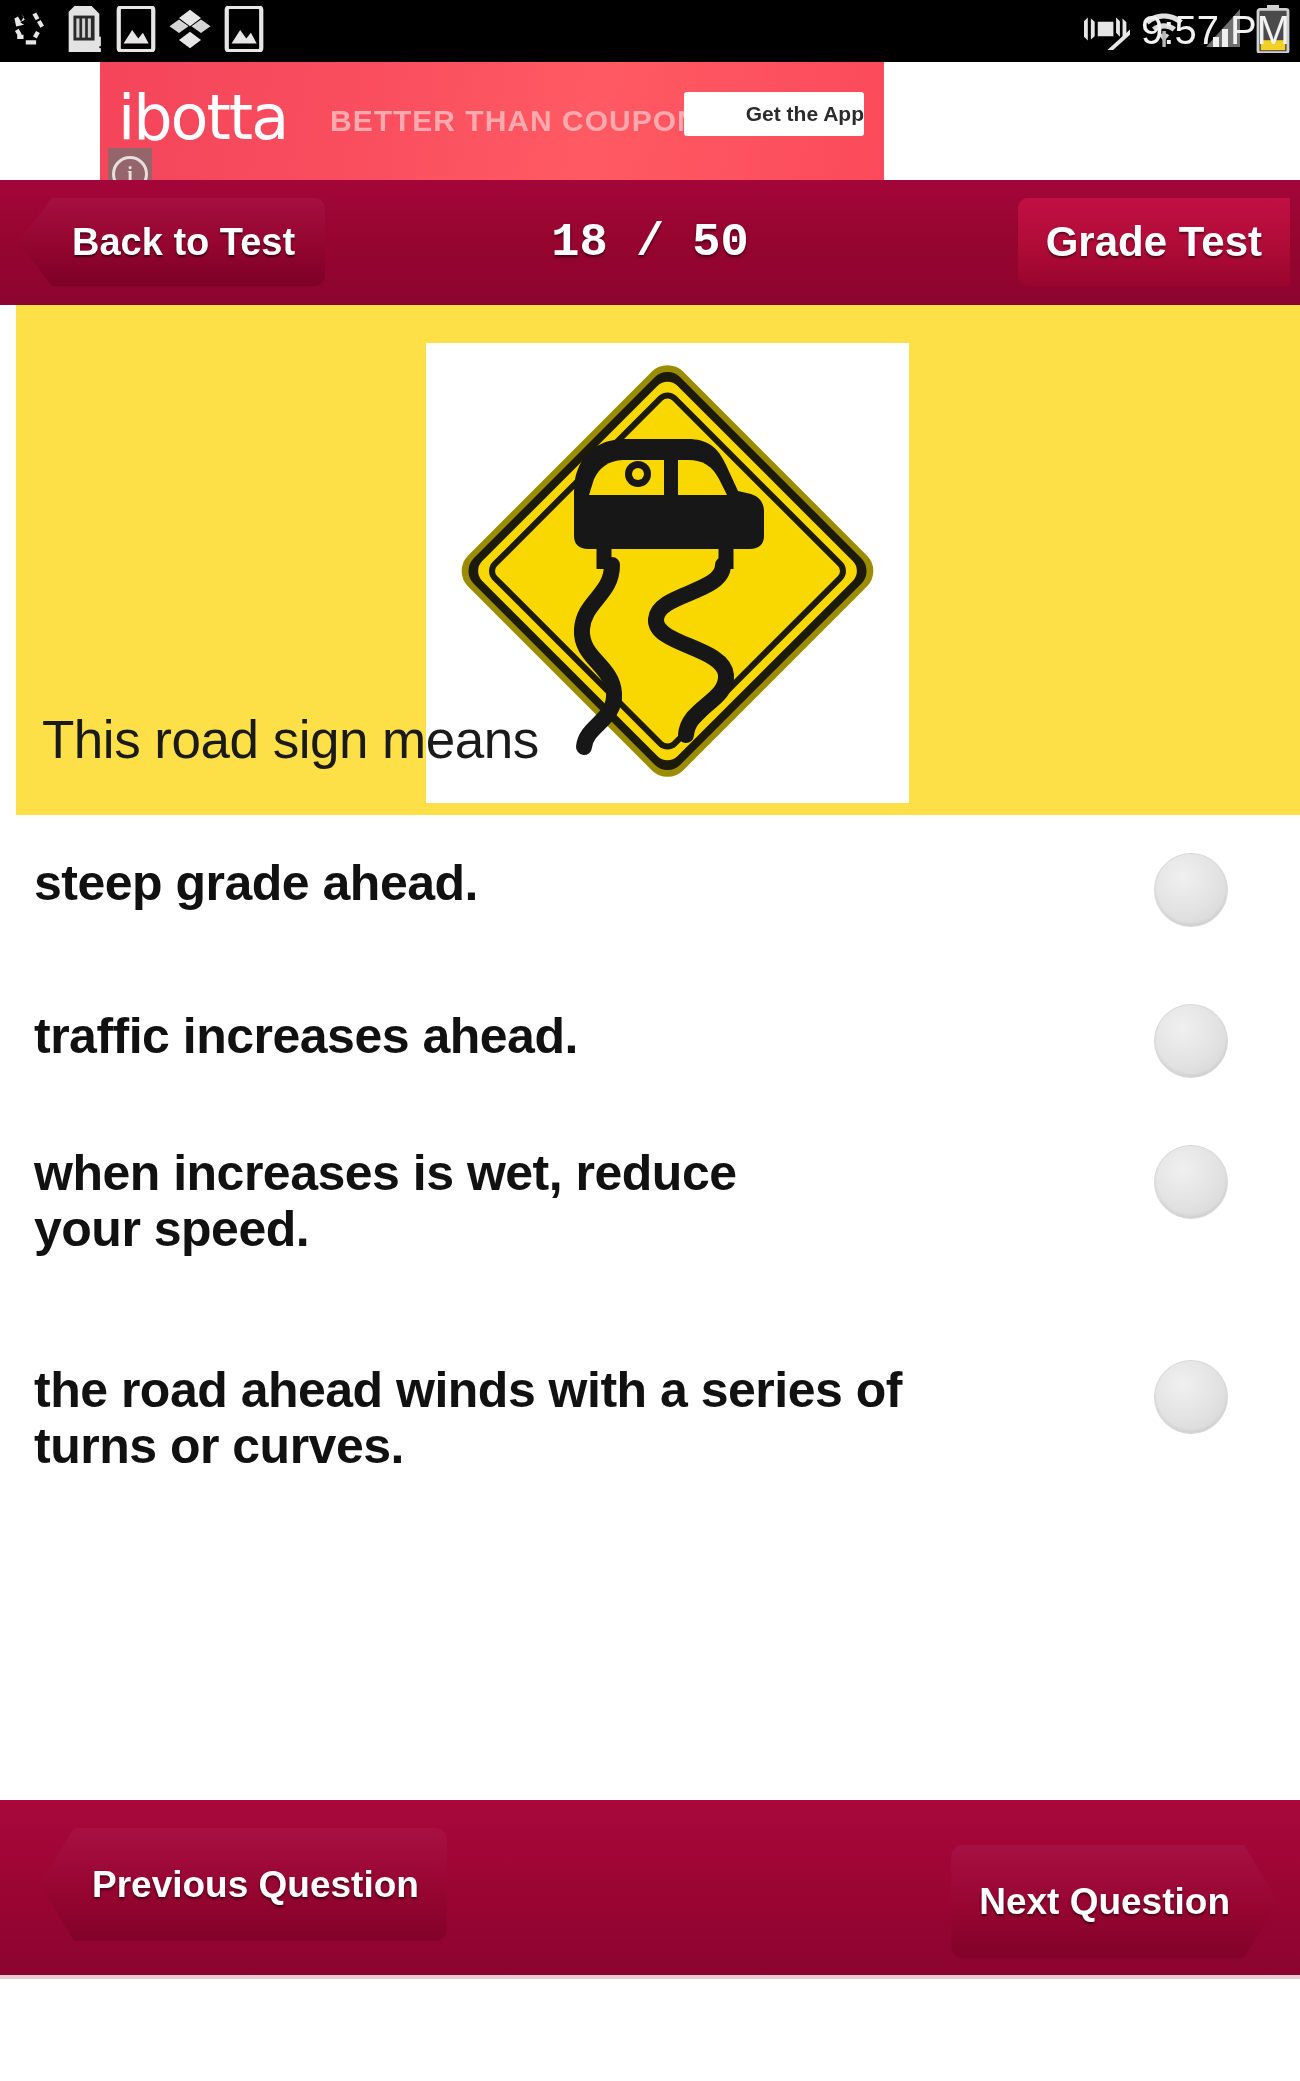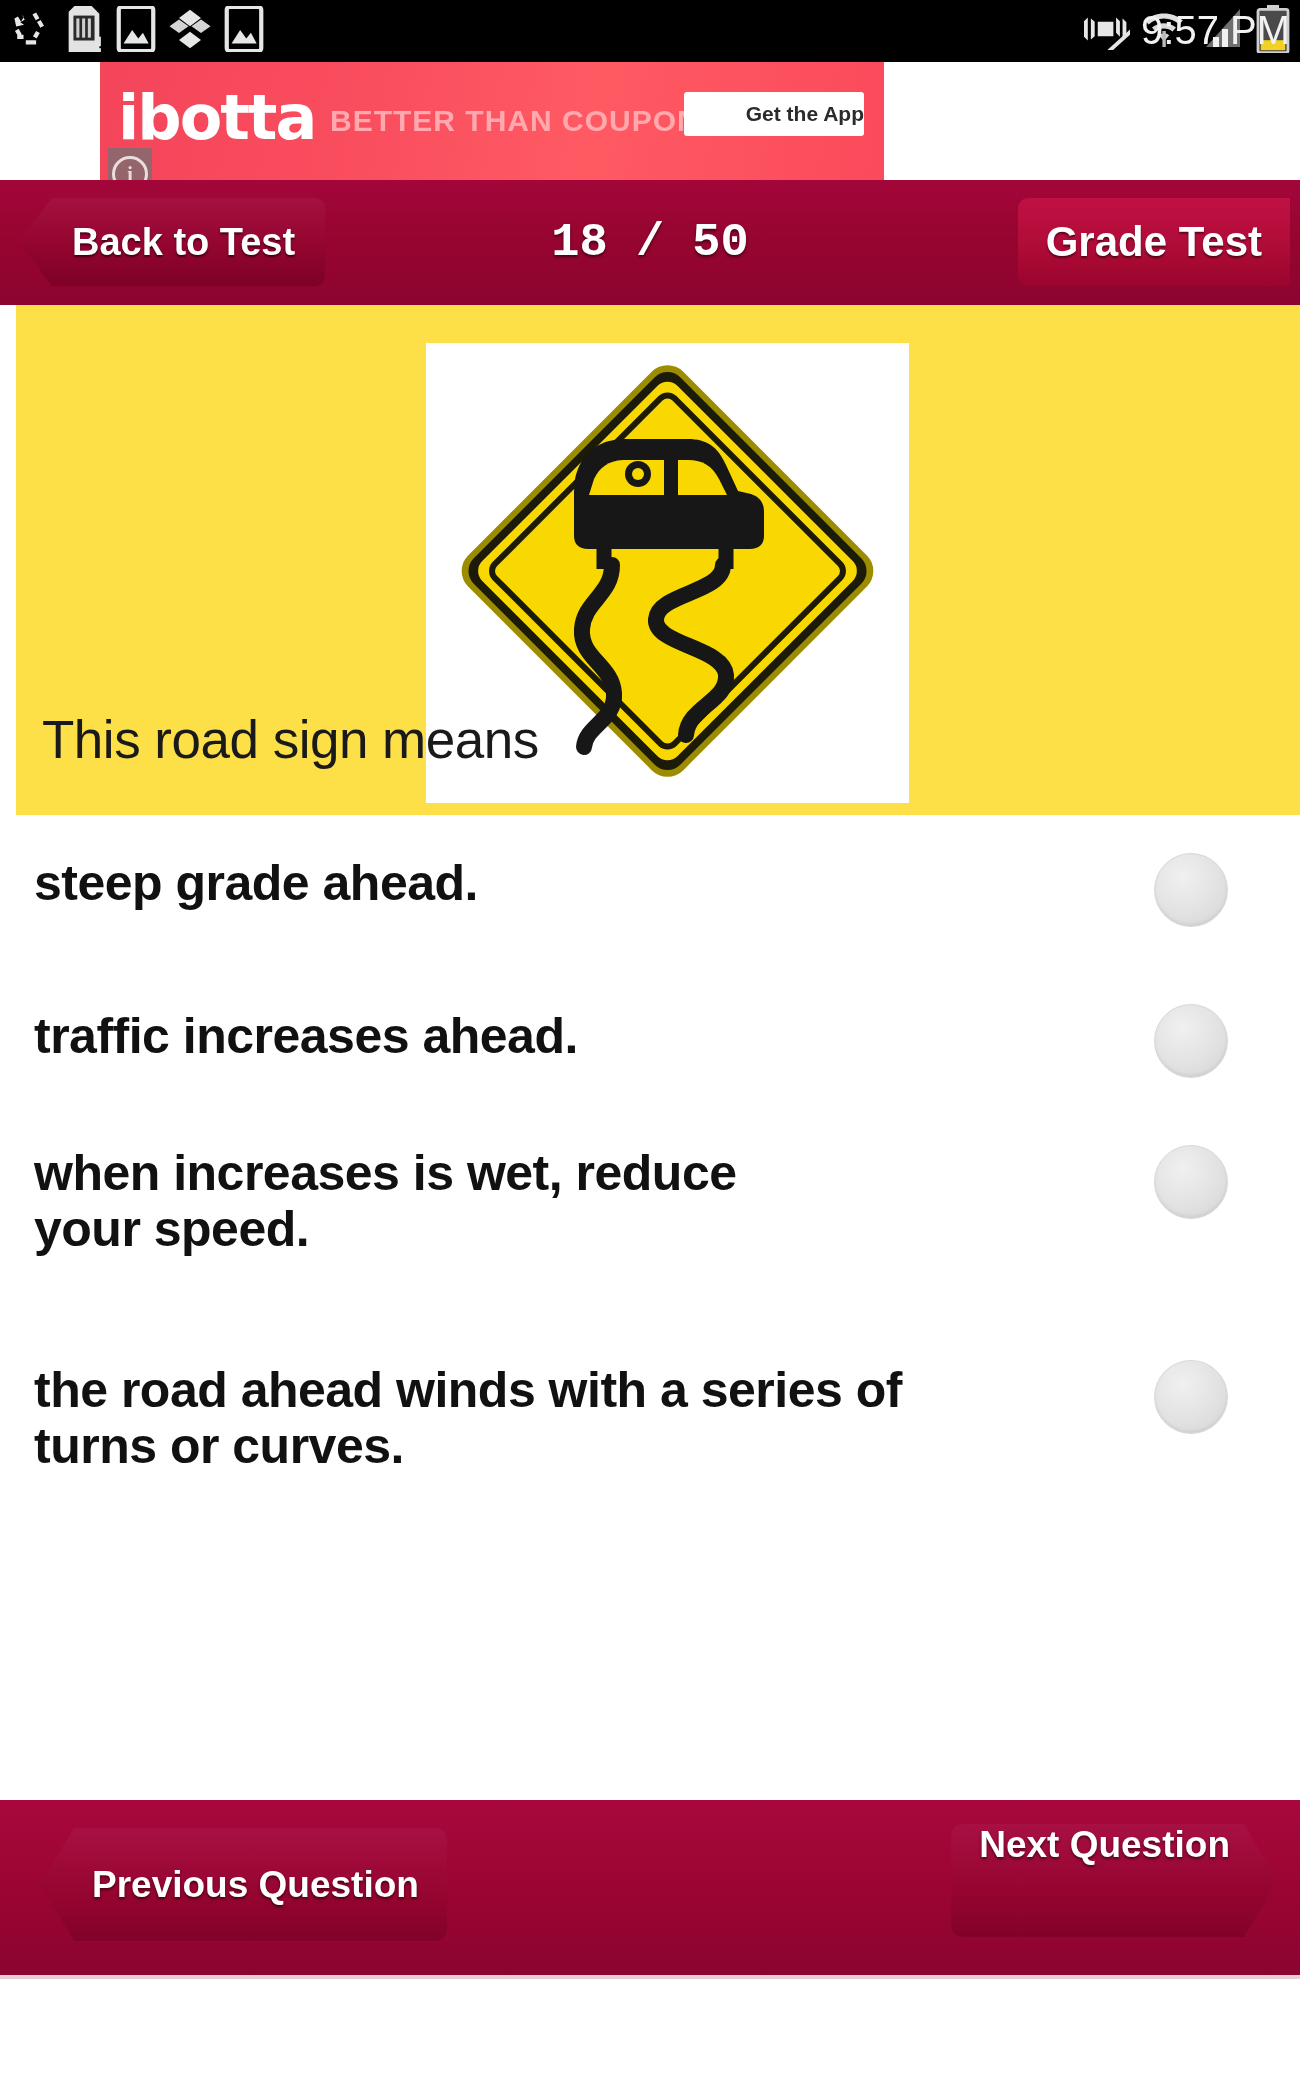--- a/index.html
+++ b/index.html
@@ -9,21 +9,21 @@
   .statusbar{position:absolute;left:0;top:0;width:1300px;height:62px;background:#000000;}
   .sb-left{position:absolute;left:8px;top:0;height:62px;display:flex;align-items:center;gap:12px;}
   .sb-right{position:absolute;right:10px;top:0;height:62px;display:flex;align-items:center;gap:12px;}
   .sb-ico{display:block;}
   .sb-time{color:#f2f2f2;font-size:40px;font-weight:500;letter-spacing:0px;line-height:1;
            font-family:"Liberation Sans",sans-serif;padding-left:4px;}
 
   
   .adwrap{position:absolute;left:100px;top:62px;width:784px;height:118px;overflow:hidden;
           background:linear-gradient(100deg,#f4455a 0%,#fa4f5f 38%,#ff5a63 62%,#fb4a5b 100%);}
-  .ad-logo{position:absolute;left:18px;top:25px;color:#ffffff;font-size:62px;font-weight:bold;
+  .ad-logo{position:absolute;left:18px;top:25px;color:#ffffff;font-size:62px;font-weight:normal;
            letter-spacing:-2px;line-height:1;font-family:"DejaVu Sans",sans-serif;}
   .ad-tag{position:absolute;left:230px;top:44px;color:#ffa8ae;font-size:30px;font-weight:bold;
           letter-spacing:1px;line-height:1;font-family:"Liberation Sans",sans-serif;}
   .ad-cta{position:absolute;right:20px;top:30px;width:180px;height:44px;background:#ffffff;
           border-radius:3px;display:flex;align-items:center;justify-content:flex-end;}
   .ad-cta span{color:#2b2b2b;font-size:21px;font-weight:bold;font-family:"Liberation Sans",sans-serif;}
   .ad-info{position:absolute;left:8px;bottom:-20px;width:44px;height:52px;background:rgba(120,110,112,.78);
            display:flex;align-items:center;justify-content:center;}
   .ad-info-glyph{width:30px;height:30px;border:3px solid #e8dede;border-radius:50%;color:#e8dede;
            font-size:20px;font-weight:bold;display:flex;align-items:center;justify-content:center;
@@ -65,23 +65,23 @@
          border:1px solid #d8d8d8;box-shadow:inset 0 -2px 3px rgba(0,0,0,.06);}
 
   
   .footer{position:absolute;left:0;top:1800px;width:1300px;height:175px;
           background:linear-gradient(180deg,#a8083c 0%,#9b0533 50%,#8c0430 100%);
           border-bottom:4px solid #e9cdd4;}
   .btn-prev{position:absolute;left:40px;top:28px;height:113px;padding:0 28px 0 52px;
             background:linear-gradient(180deg,#a81043 0%,#960530 58%,#820229 100%);
             display:flex;align-items:center;border-radius:0 12px 12px 0;
             clip-path:polygon(34px 0,100% 0,100% 100%,34px 100%,0 50%);}
-  .btn-next{position:absolute;right:22px;top:24px;height:113px;padding:0 48px 0 28px;
+  .btn-next{position:absolute;right:22px;top:45px;height:113px;padding:0 48px 0 28px;
             background:linear-gradient(180deg,#a81043 0%,#960530 58%,#820229 100%);
-            display:flex;border-radius:12px 0 0 12px;
+            display:flex;align-items:center;border-radius:12px 0 0 12px;
             clip-path:polygon(0 0,calc(100% - 34px) 0,100% 50%,calc(100% - 34px) 100%,0 100%);}
   .btn-prev .lbl,.btn-next .lbl{color:#ffffff;font-size:37px;font-weight:bold;white-space:nowrap;
             text-shadow:0 2px 3px rgba(0,0,0,.55);font-family:"Liberation Sans",sans-serif;}
   .belowbar{position:absolute;left:0;top:1979px;width:1300px;height:102px;background:#ffffff;}
 </style>
 </head>
 <body>
 
 <div class="statusbar">
   <div class="sb-left">

